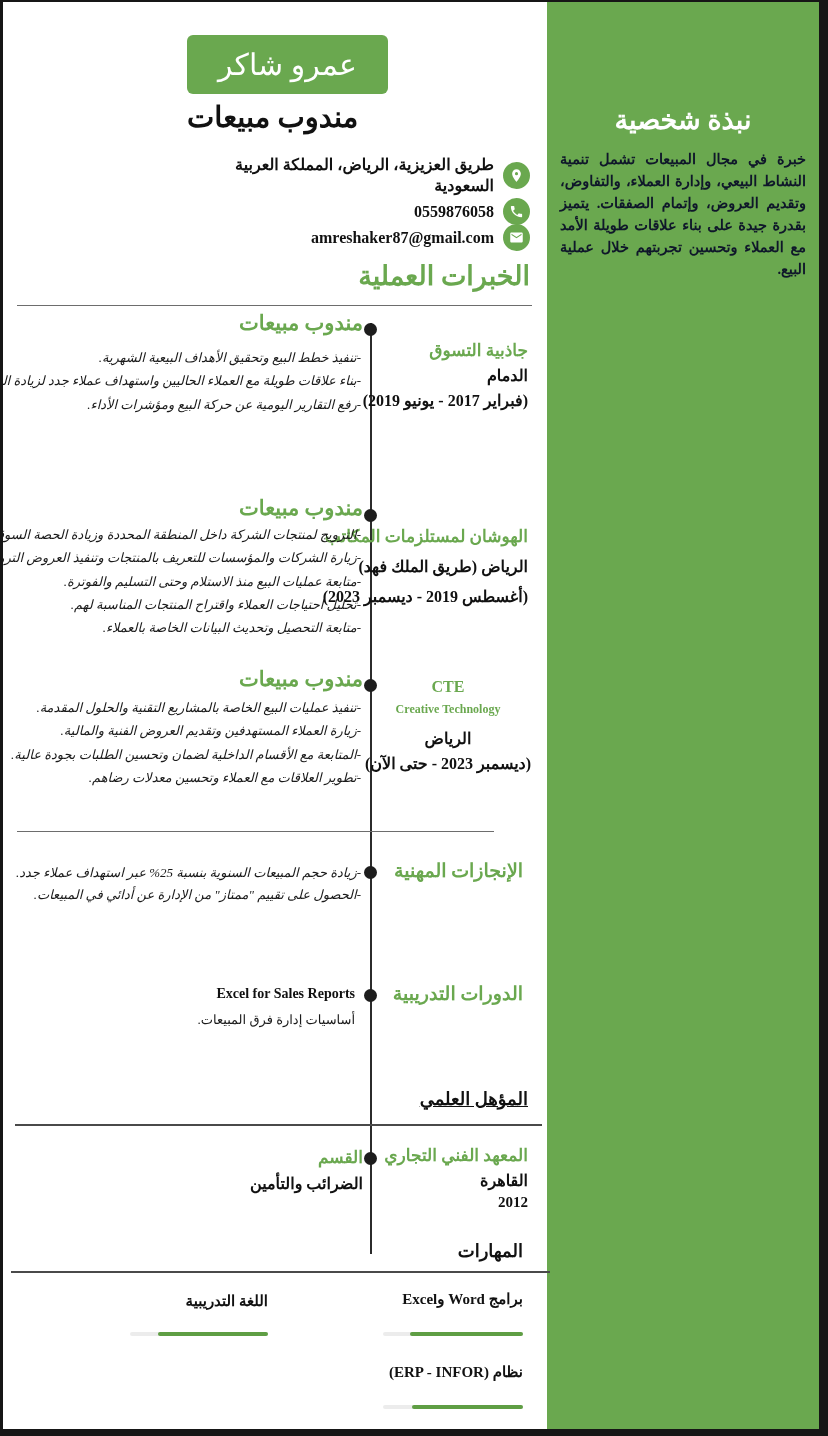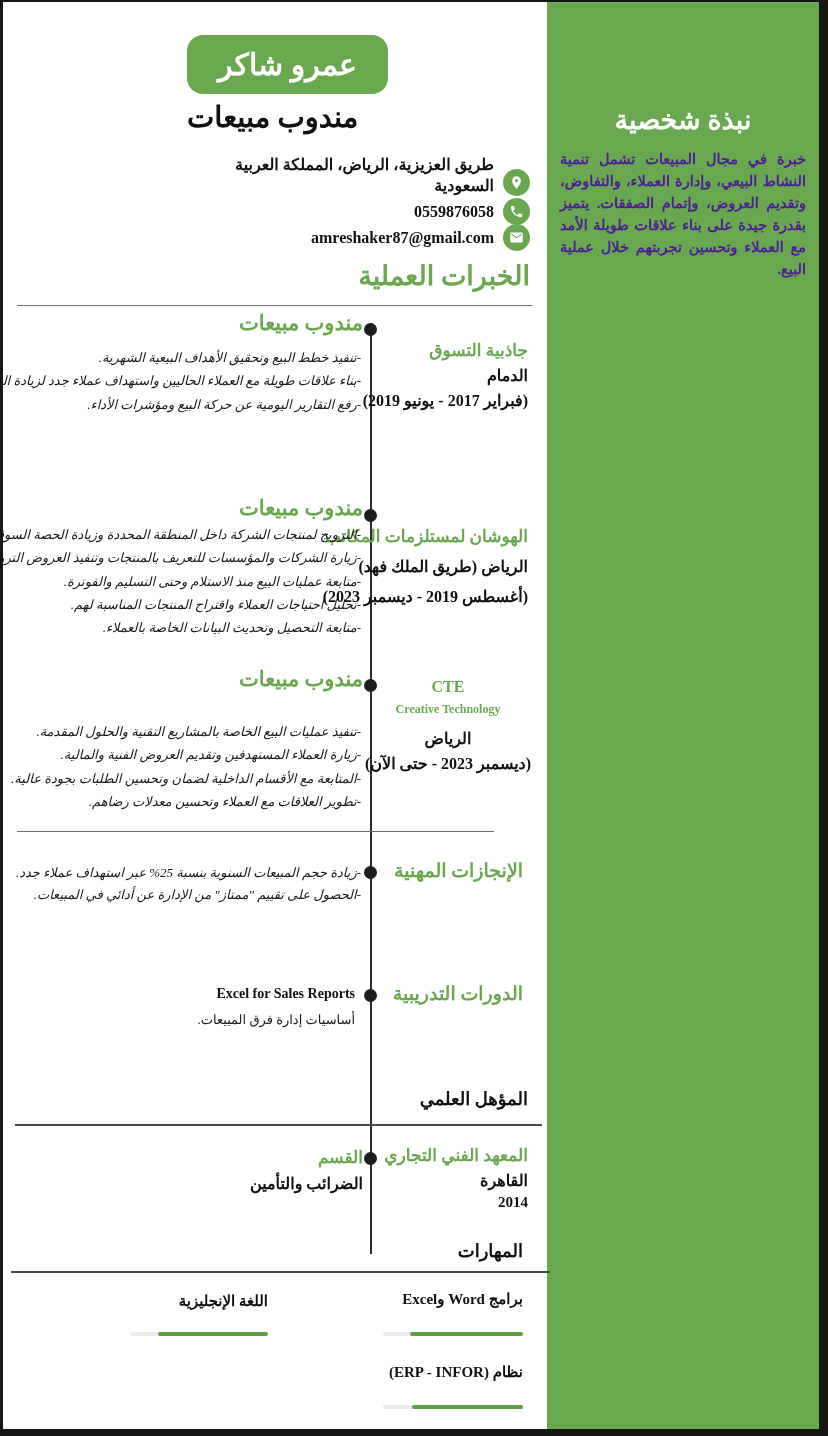--- a/index.html
+++ b/index.html
@@ -25,29 +25,29 @@
   .sidebar{
     position:absolute;top:0;bottom:0;right:0;width:272px;
     background:var(--accent);
   }
   .sidebar-title{
     position:absolute;top:102px;left:0;right:0;
     text-align:center;color:#fff;font-size:27px;font-weight:bold;
   }
   .sidebar-summary{
     position:absolute;top:146px;right:13px;left:13px;
-    color:#4c1d95;font-size:14.5px;font-weight:bold;line-height:22px;
+    color:#0f172a;font-size:14.5px;font-weight:bold;line-height:22px;
     text-align:justify;
   }
   
   .name-box{
     left:184px;top:33px;width:201px;height:59px;
-    background:var(--accent);border-radius:16px;
+    background:var(--accent);border-radius:6px;
     display:flex;align-items:center;justify-content:center;
-    color:#fff;font-size:30px;font-weight:bold;
+    color:#fff;font-size:30px;font-weight:normal;
   }
   .header-title{left:184px;top:98px;font-size:29px;font-weight:bold;color:#111;}
   .contact-row{display:flex;align-items:center;gap:9px;}
   .contact-icon{
     width:27px;height:27px;border-radius:50%;
     background:var(--accent);flex:0 0 27px;
     display:flex;align-items:center;justify-content:center;
   }
   .contact-icon svg{width:15px;height:15px;fill:#fff;}
   .contact-text{font-size:16px;font-weight:bold;color:#111;text-align:right;}
@@ -80,21 +80,21 @@
   <div class="sidebar">
     <div class="sidebar-title">نبذة شخصية</div>
     <div class="sidebar-summary">خبرة في مجال المبيعات تشمل تنمية النشاط البيعي، وإدارة العملاء، والتفاوض، وتقديم العروض، وإتمام الصفقات. يتميز بقدرة جيدة على بناء علاقات طويلة الأمد مع العملاء وتحسين تجربتهم خلال عملية البيع.</div>
   </div>
 
   <div class="abs name-box">
     <span>عمرو شاكر</span>
   </div>
   <div class="abs header-title">مندوب مبيعات</div>
 
-  <div class="abs contact-row" style="right:289px;top:152px;align-items:flex-end;">
+  <div class="abs contact-row" style="right:289px;top:152px;">
     <span class="contact-icon">
       <svg viewBox="0 0 24 24">
           <path d="M12 2C8.1 2 5 5.1 5 9c0 5.2 7 13 7 13s7-7.8 7-13c0-3.9-3.1-7-7-7zm0 9.5A2.5 2.5 0 1 1 12 6.5a2.5 2.5 0 0 1 0 5z"></path>
         </svg>
     </span>
     <span class="contact-text" style="width:300px;line-height:21px;">طريق العزيزية، الرياض، المملكة العربية السعودية</span>
   </div>
   <div class="abs contact-row" style="right:289px;top:196px;">
     <span class="contact-icon">
       <svg viewBox="0 0 24 24">
@@ -143,56 +143,56 @@
     <div>-متابعة عمليات البيع منذ الاستلام وحتى التسليم والفوترة.</div>
     <div>-تحليل احتياجات العملاء واقتراح المنتجات المناسبة لهم.</div>
     <div>-متابعة التحصيل وتحديث البيانات الخاصة بالعملاء.</div>
   </div>
 
   <div class="abs job-title" style="right:456px;top:665px;">مندوب مبيعات</div>
   <div class="abs company en center-col" style="right:286px;top:676px;font-size:16px;">CTE</div>
   <div class="abs company en center-col" style="right:286px;top:700px;font-size:12px;">Creative Technology</div>
   <div class="abs jobline center-col" style="right:286px;top:727px;">الرياض</div>
   <div class="abs jobline center-col" style="right:286px;top:752px;">(ديسمبر 2023 - حتى الآن)</div>
-  <div class="abs bullets" style="right:458px;top:718px;">
+  <div class="abs bullets" style="right:458px;top:694px;">
     <div>-تنفيذ عمليات البيع الخاصة بالمشاريع التقنية والحلول المقدمة.</div>
     <div>-زيارة العملاء المستهدفين وتقديم العروض الفنية والمالية.</div>
     <div>-المتابعة مع الأقسام الداخلية لضمان وتحسين الطلبات بجودة عالية.</div>
     <div>-تطوير العلاقات مع العملاء وتحسين معدلات رضاهم.</div>
   </div>
 
   <div class="abs hline-light" style="left:14px;top:829px;width:477px;"></div>
 
   <div class="abs sec-title" style="right:296px;top:857px;">الإنجازات المهنية</div>
   <div class="abs bullets" style="right:458px;top:860px;line-height:22.3px;">
     <div>-زيادة حجم المبيعات السنوية بنسبة 25% عبر استهداف عملاء جدد.</div>
     <div>-الحصول على تقييم "ممتاز" من الإدارة عن أدائي في المبيعات.</div>
   </div>
 
   <div class="abs sec-title" style="right:296px;top:980px;">الدورات التدريبية</div>
   <div class="abs train-item-en en" style="right:464px;top:984px;">Excel for Sales Reports</div>
   <div class="abs train-item" style="right:464px;top:1010px;">أساسيات إدارة فرق المبيعات.</div>
 
-  <div class="abs sec-title-dark" style="right:291px;top:1086px;">المؤهل العلمي</div>
+  <div class="abs sec-title-dark" style="right:291px;top:1086px;text-decoration:underline;">المؤهل العلمي</div>
   <div class="abs hline" style="left:12px;top:1122px;width:527px;"></div>
   <div class="abs company" style="right:291px;top:1143px;">المعهد الفني التجاري</div>
   <div class="abs jobline" style="right:291px;top:1169px;">القاهرة</div>
-  <div class="abs jobline en" style="right:291px;top:1192px;font-size:15px;">2014</div>
+  <div class="abs jobline en" style="right:291px;top:1192px;font-size:15px;">2012</div>
   <div class="abs company" style="right:456px;top:1145px;">القسم</div>
   <div class="abs jobline" style="right:456px;top:1172px;">الضرائب والتأمين</div>
 
   <div class="abs sec-title-dark" style="right:296px;top:1238px;">المهارات</div>
   <div class="abs hline" style="left:8px;top:1269px;width:539px;"></div>
 
   <div class="abs skill-label" style="right:296px;top:1288px;">برامج Word وExcel</div>
   <div class="bar" style="right:296px;top:1330px;width:140px;">
     <div class="fill" style="width: 81%;"></div>
   </div>
 
-  <div class="abs skill-label" style="right:551px;top:1290px;">اللغة الإنجليزية</div>
+  <div class="abs skill-label" style="right:551px;top:1290px;">اللغة التدريبية</div>
   <div class="bar" style="right:551px;top:1330px;width:138px;">
     <div class="fill" style="width: 80%;"></div>
   </div>
 
   <div class="abs skill-label" style="right:296px;top:1361px;">نظام (ERP - INFOR)</div>
   <div class="bar" style="right:296px;top:1403px;width:140px;">
     <div class="fill" style="width: 79%;"></div>
   </div>
 
 </div>

